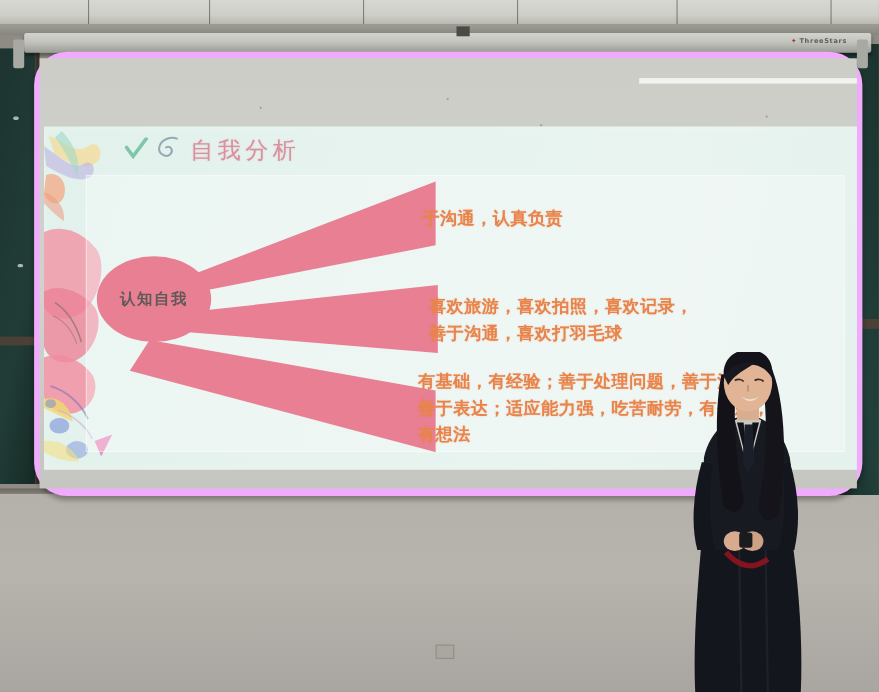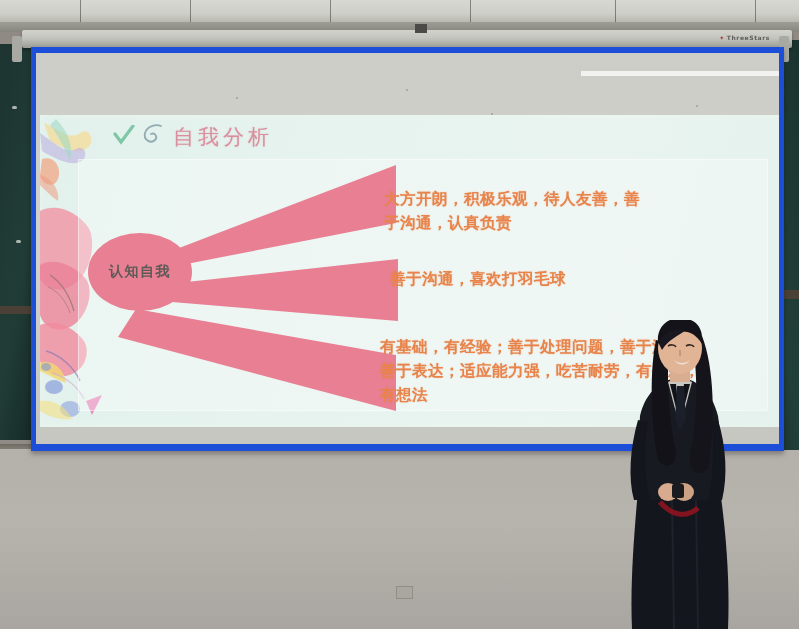--- a/index.html
+++ b/index.html
@@ -90,23 +90,24 @@
     color:#5f5d5a;
   }
   .brand .star { color:#a8372f; margin-right:2px; }
   .roller-mount {
     position:absolute; left:415px; top:24px; width:12px; height:9px;
     background:#4b4a46;
   }
 
   .screen-frame {
     position:absolute; left:31px; top:47px; width:753px; height:404px;
-    background:#1d4ed8;
+    background:#f0abfc;
     padding:6px 5px 7px 5px;
     box-shadow:0 3px 5px rgba(0,0,0,.3);
+    border-radius:30px;
   }
   .screen-surface {
     position:relative; width:100%; height:100%;
     background:linear-gradient(#cdcdc7 0%, #d2d2cc 55%, #c6c6c0 100%);
     overflow:hidden;
   }
   .light-strip {
     position:absolute; left:545px; top:18px; width:405px; height:5px;
     background:#f6f7f4; opacity:.92; filter:blur(.4px);
   }
@@ -292,24 +293,24 @@
             <polygon points="62,128 320,100 320,162 58,140" fill="#e87f93"></polygon>
             <polygon points="58,150 318,196 318,252 40,178" fill="#e87f93"></polygon>
           </svg>
         </div>
 
         <div class="node">
           <span class="node-label">认知自我</span>
         </div>
 
         <div class="branch branch-1">
-          <div>大方开朗，积极乐观，待人友善，善</div>
           <div>于沟通，认真负责</div>
         </div>
         <div class="branch branch-2">
+          <div>喜欢旅游，喜欢拍照，喜欢记录，</div>
           <div>善于沟通，喜欢打羽毛球</div>
         </div>
         <div class="branch branch-3">
           <div>有基础，有经验；善于处理问题，善于沟通，</div>
           <div>善于表达；适应能力强，吃苦耐劳，有创新，</div>
           <div>有想法</div>
         </div>
 
       </div>
 

